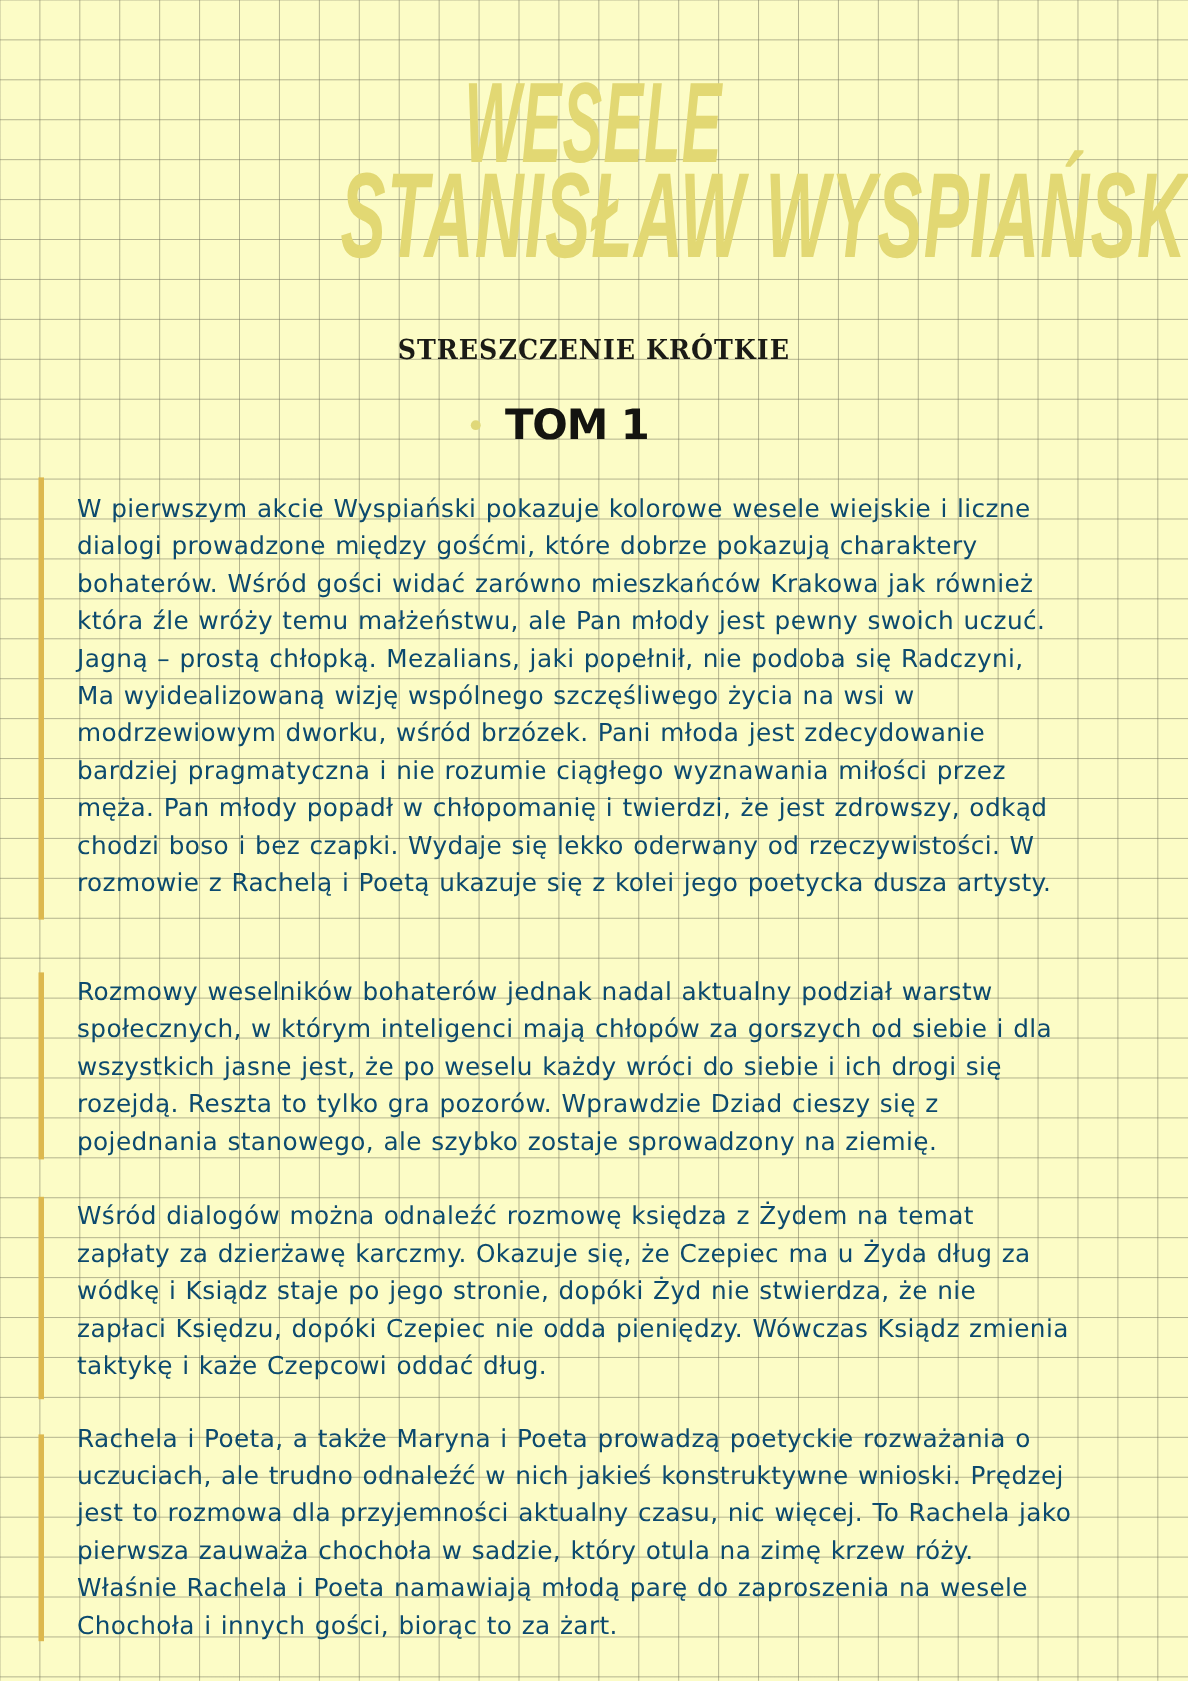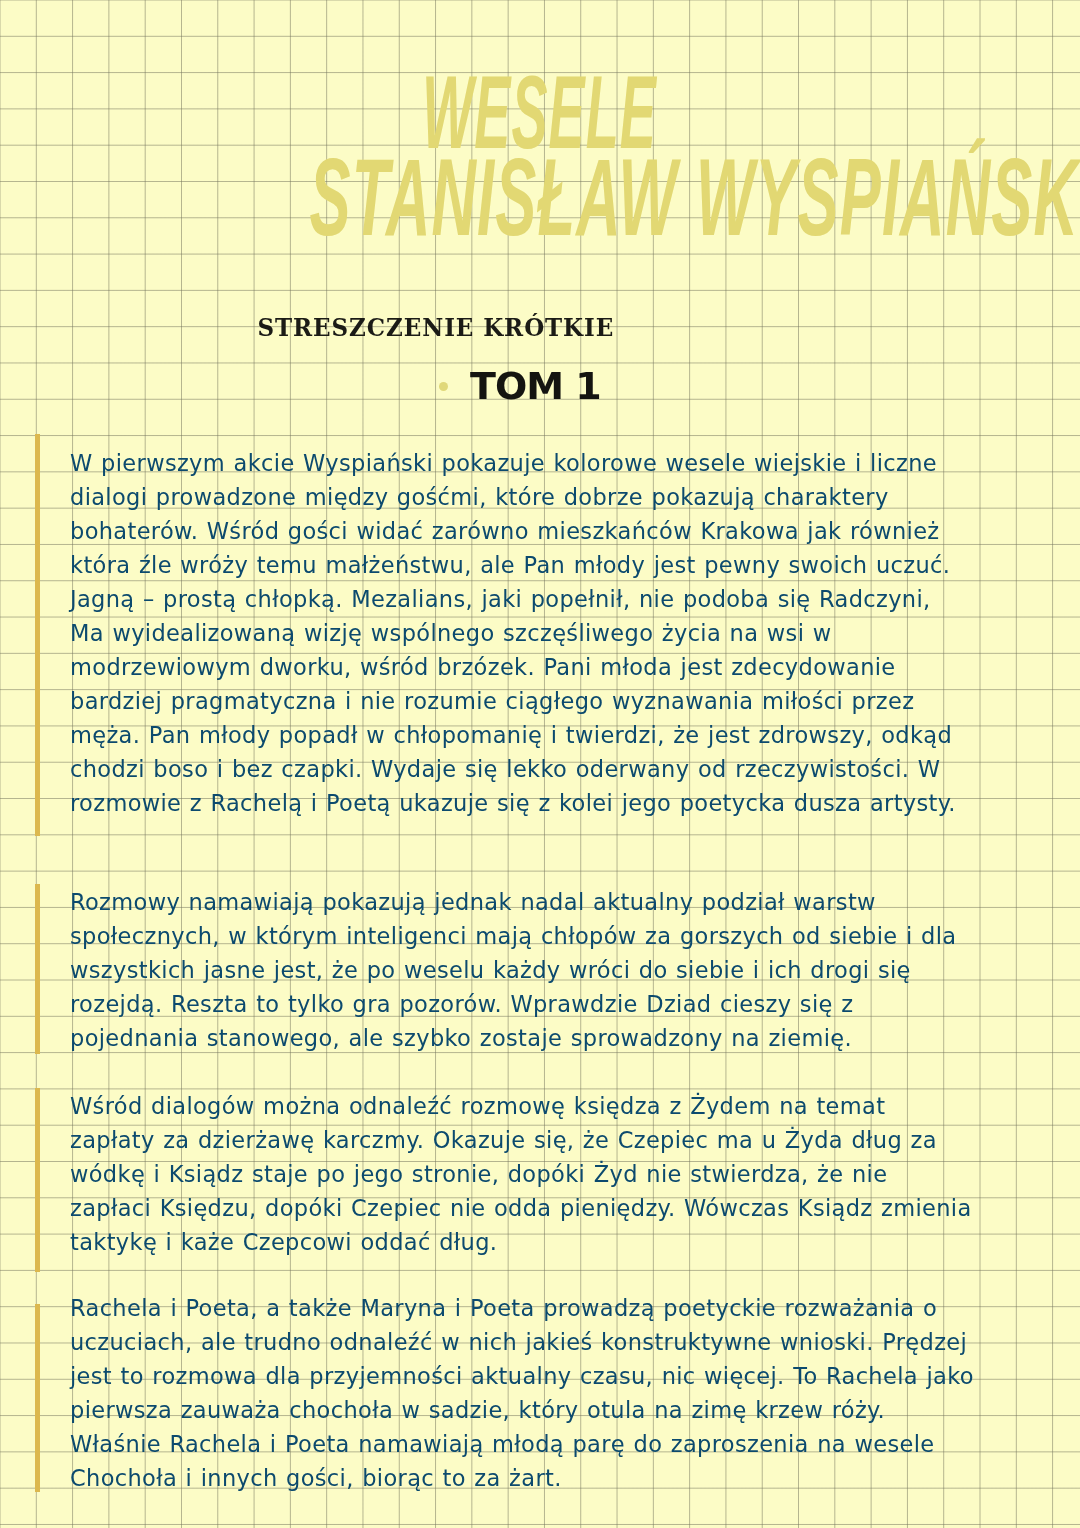--- a/index.html
+++ b/index.html
@@ -34,35 +34,34 @@
     }
     .title-1 { top: 28px; font-size: 104px; line-height: 104px; margin-top: 32px; }
     .title-1 span { transform: scaleX(0.52); }
     .title-2 { top: 142px; font-size: 110px; line-height: 110px; }
     .title-2 span { transform: scaleX(0.56); }
 
     .subtitle {
       position: absolute;
       top: 303px;
       left: 0;
-      width: 872px;
+      width: 1080px;
       text-align: center;
       font-family: "DejaVu Serif", serif;
       font-weight: bold;
       font-size: 25px;
       letter-spacing: 1px;
       color: #1b1b16;
-      margin-top: 10px;
     }
     .subtitle span { display: inline-block; transform: scaleX(0.92); }
 
     .tom-heading {
       position: absolute;
       top: 364px;
-      left: 439px;
+      left: 428px;
       height: 44px;
       display: flex;
       align-items: center;
       justify-content: center;
     }
     .tom-bullet {
       width: 9px; height: 9px; border-radius: 50%;
       background: #e0d87a;
       margin-right: 22px;
     }
@@ -125,21 +124,21 @@
   <div class="line">Jagną – prostą chłopką. Mezalians, jaki popełnił, nie podoba się Radczyni,</div>
   <div class="line">Ma wyidealizowaną wizję wspólnego szczęśliwego życia na wsi w</div>
   <div class="line">modrzewiowym dworku, wśród brzózek. Pani młoda jest zdecydowanie</div>
   <div class="line">bardziej pragmatyczna i nie rozumie ciągłego wyznawania miłości przez</div>
   <div class="line">męża. Pan młody popadł w chłopomanię i twierdzi, że jest zdrowszy, odkąd</div>
   <div class="line">chodzi boso i bez czapki. Wydaje się lekko oderwany od rzeczywistości. W</div>
   <div class="line">rozmowie z Rachelą i Poetą ukazuje się z kolei jego poetycka dusza artysty.</div>
 </div>
 
 <div class="para" style="top:885px;">
-  <div class="line">Rozmowy namawiają pokazują jednak nadal aktualny podział warstw</div>
+  <div class="line">Rozmowy weselników bohaterów jednak nadal aktualny podział warstw</div>
   <div class="line">społecznych, w którym inteligenci mają chłopów za gorszych od siebie i dla</div>
   <div class="line">wszystkich jasne jest, że po weselu każdy wróci do siebie i ich drogi się</div>
   <div class="line">rozejdą. Reszta to tylko gra pozorów. Wprawdzie Dziad cieszy się z</div>
   <div class="line">pojednania stanowego, ale szybko zostaje sprowadzony na ziemię.</div>
 </div>
 
 <div class="para" style="top:1089px;">
   <div class="line">Wśród dialogów można odnaleźć rozmowę księdza z Żydem na temat</div>
   <div class="line">zapłaty za dzierżawę karczmy. Okazuje się, że Czepiec ma u Żyda dług za</div>
   <div class="line">wódkę i Ksiądz staje po jego stronie, dopóki Żyd nie stwierdza, że nie</div>

